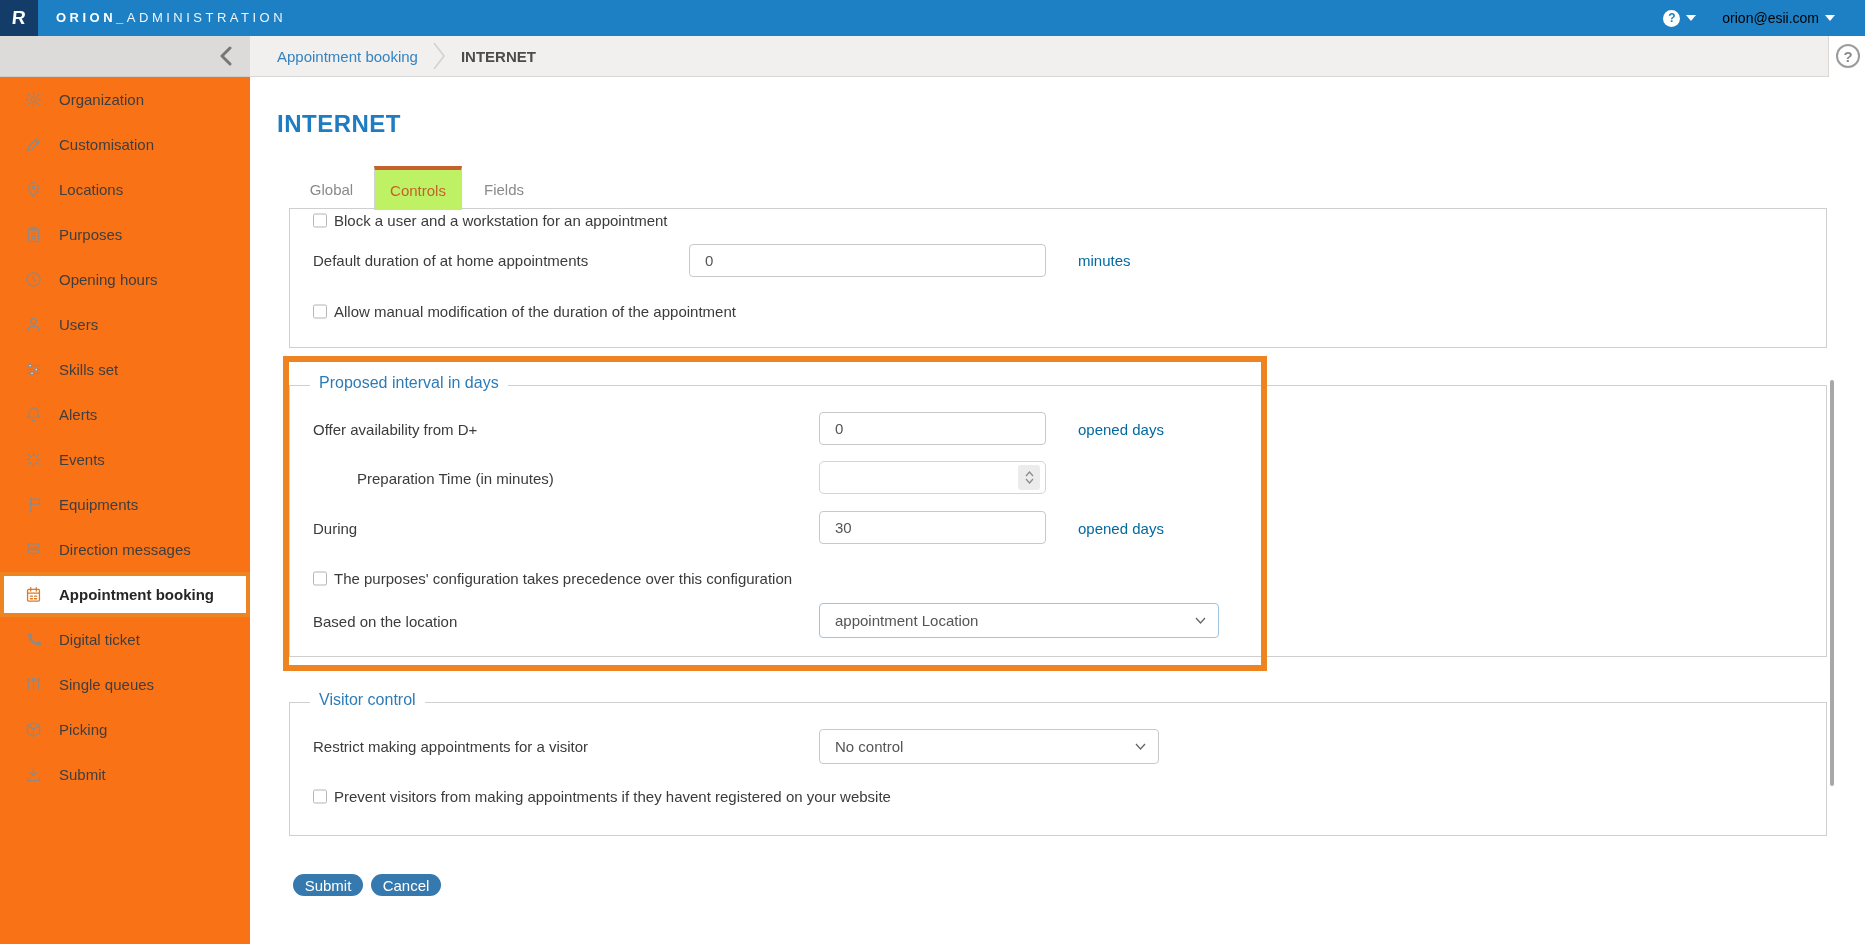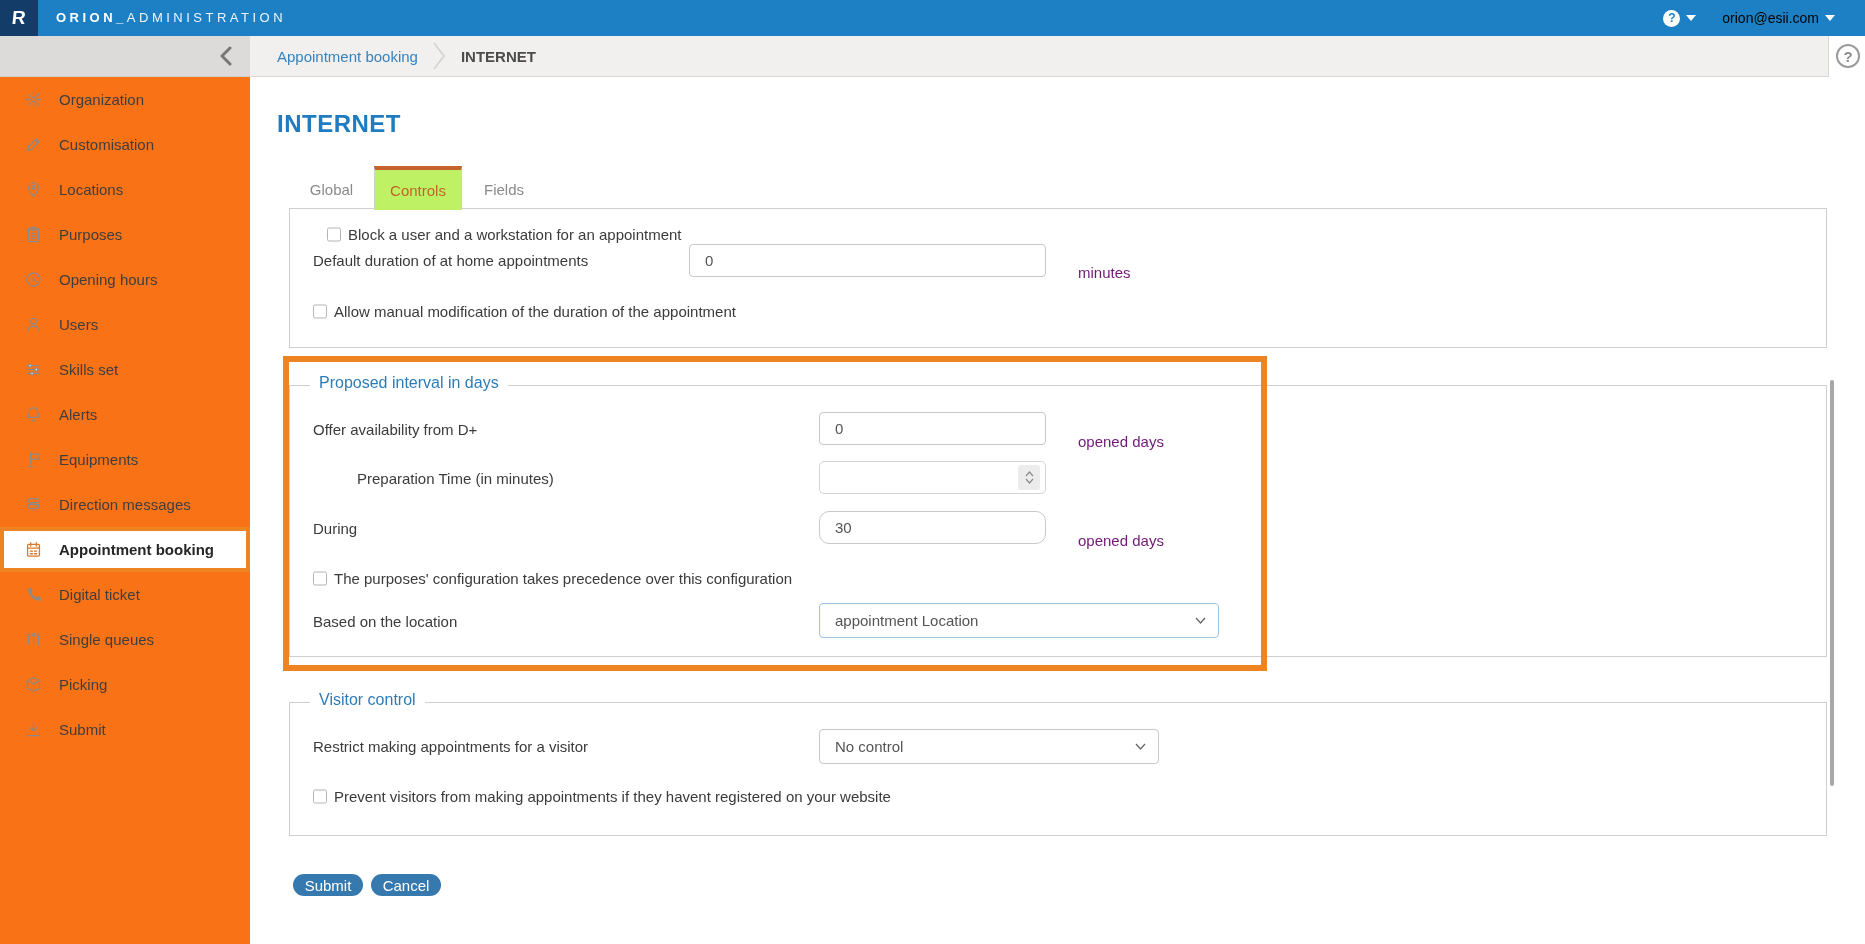--- a/index.html
+++ b/index.html
@@ -44,21 +44,21 @@
   .tab.t1 { width:88px; }
   .tab.t2 { width:84px; }
   .tab.active { background:#bef264; border-top:4px solid #c4612c; border-left:1px solid #d0d0d0; border-right:1px solid #d0d0d0; color:#c4612c; height:44px; }
   .panel { position:absolute; left:289px; background:#fff; border:1px solid #cfcfcf; width:1538px; }
   .panel-1 { top:208px; height:140px; }
   .fieldset { position:absolute; left:289px; background:#fff; border:1px solid #cfcfcf; width:1538px; }
   .fs-proposed { top:385px; height:272px; }
   .fs-visitor { top:702px; height:134px; }
   .legend { position:absolute; top:-12px; left:20px; background:#fff; padding:0 9px; font-size:16px; color:#2d7cb7; }
   .row-label { position:absolute; font-size:15px; color:#3b3b3b; transform:translateY(-50%); white-space:nowrap; }
-  .unit-label { position:absolute; font-size:15px; color:#701a75; transform:translateY(-50%); white-space:nowrap;margin-top:12px; }
+  .unit-label { position:absolute; font-size:15px; color:#0369a1; transform:translateY(-50%); white-space:nowrap; }
   .cb-row { position:absolute; display:flex; align-items:center; gap:7px; transform:translateY(-50%); }
   .cb { width:14px; height:14px; border:1px solid #b5b5b5; border-radius:2px; background:#fff; flex:0 0 14px; cursor:pointer; }
   .cb-label { font-size:15px; color:#3b3b3b; white-space:nowrap; }
   .txt-input { position:absolute; height:33px; border:1px solid #c9c9c9; border-radius:4px; padding:0 15px; font-size:15px; color:#555; font-family:"Liberation Sans",sans-serif; background:#fff; }
   .spin-wrap { position:absolute; }
   .spin-input { width:100%; height:33px; border:1px solid #d4d4d4; border-radius:5px; background:#fff; }
   .spinner { position:absolute; right:6px; top:4px; width:22px; height:25px; background:#ececec; border-radius:3px; display:flex; flex-direction:column; align-items:center; justify-content:center; gap:1px; cursor:pointer; }
   .selectbox { position:absolute; height:35px; border:1px solid #c9c9c9; border-radius:4px; background:#fff; display:flex; align-items:center; padding:0 15px; font-size:15px; color:#555; cursor:pointer; }
   .selectbox.blue { border-color:#9fc4e0; }
   .selectbox .chev { position:absolute; right:12px; }
@@ -186,20 +186,28 @@
         <svg width="17" height="17" viewBox="0 0 16 16" fill="none" stroke="currentColor" stroke-width="1.2" stroke-linecap="round" stroke-linejoin="round">
           <path d="M8 1.8c-2.2 0-3.9 1.7-3.9 3.9 0 3.8-1.6 4.9-1.6 4.9h11S12 9.5 12 5.7c0-2.2-1.8-3.9-4-3.9z"></path>
           <path d="M6.6 13.2a1.5 1.5 0 0 0 2.8 0"></path>
         </svg>
       </span>
     <span>Alerts</span>
   </div>
   <div class="side-item">
     <span class="ic">
         <svg width="17" height="17" viewBox="0 0 16 16" fill="none" stroke="currentColor" stroke-width="1.2" stroke-linecap="round">
+          <path d="M8 1.6v2.6M8 11.8v2.6M1.6 8h2.6M11.8 8h2.6M3.5 3.5l1.8 1.8M10.7 10.7l1.8 1.8M12.5 3.5l-1.8 1.8M5.3 10.7l-1.8 1.8"></path>
+        </svg>
+      </span>
+    <span>Events</span>
+  </div>
+  <div class="side-item">
+    <span class="ic">
+        <svg width="17" height="17" viewBox="0 0 16 16" fill="none" stroke="currentColor" stroke-width="1.2" stroke-linecap="round">
           <path d="M5.4 14.6V1.8"></path>
           <rect x="5.4" y="3" width="8.2" height="4.6" rx="0.8"></rect>
           <path d="M3.8 14.6h3.2"></path>
         </svg>
       </span>
     <span>Equipments</span>
   </div>
   <div class="side-item">
     <span class="ic">
         <svg width="17" height="17" viewBox="0 0 16 16" fill="none" stroke="currentColor" stroke-width="1.2">
@@ -261,21 +269,21 @@
 
 <h1 class="page-title">INTERNET</h1>
 
 <div class="tabs">
   <div class="tab t0">Global</div>
   <div class="tab t1 active">Controls</div>
   <div class="tab t2">Fields</div>
 </div>
 
 <div class="panel panel-1">
-  <div class="cb-row" style="left:23px; top:25px;margin-left:14px;">
+  <div class="cb-row" style="left:23px; top:11px;">
     <span class="cb"></span>
     <span class="cb-label">Block a user and a workstation for an appointment</span>
   </div>
   <span class="row-label" style="left:23px; top:51px;">Default duration of at home appointments</span>
   <input class="txt-input" style="left: 399px; top: 35px; width: 357px;" value="0">
   <span class="unit-label" style="left:788px; top:51px;">minutes</span>
   <div class="cb-row" style="left:23px; top:102px;">
     <span class="cb"></span>
     <span class="cb-label">Allow manual modification of the duration of the appointment</span>
   </div>
@@ -295,21 +303,21 @@
       <svg width="9" height="6" viewBox="0 0 9 6">
           <polyline points="1,5 4.5,1 8,5" fill="none" stroke="#8a8a8a" stroke-width="1.2"></polyline>
         </svg>
       <svg width="9" height="6" viewBox="0 0 9 6">
           <polyline points="1,1 4.5,5 8,1" fill="none" stroke="#8a8a8a" stroke-width="1.2"></polyline>
         </svg>
     </span>
   </div>
 
   <span class="row-label" style="left:23px; top:142px;">During</span>
-  <input class="txt-input" style="left: 529px; top: 125px; width: 227px; border-radius: 10px;" value="30">
+  <input class="txt-input" style="left: 529px; top: 125px; width: 227px;" value="30">
   <span class="unit-label" style="left:788px; top:142px;">opened days</span>
 
   <div class="cb-row" style="left:23px; top:192px;">
     <span class="cb"></span>
     <span class="cb-label">The purposes' configuration takes precedence over this configuration</span>
   </div>
 
   <span class="row-label" style="left:23px; top:235px;">Based on the location</span>
   <div class="selectbox blue" style="left:529px; top:217px; width:400px;">
     <span>appointment Location</span>

